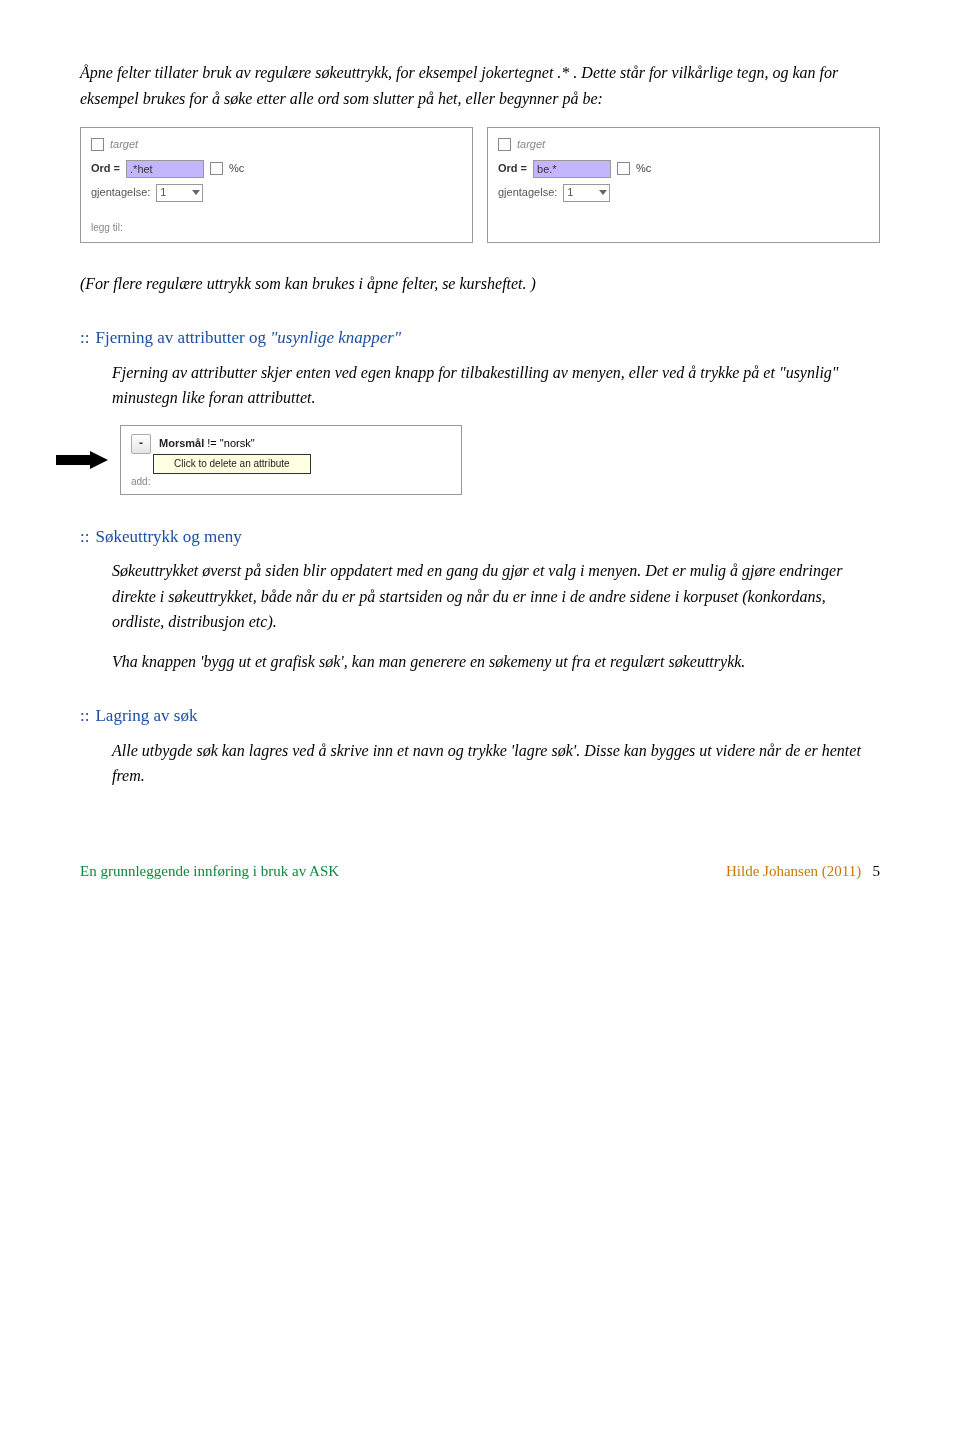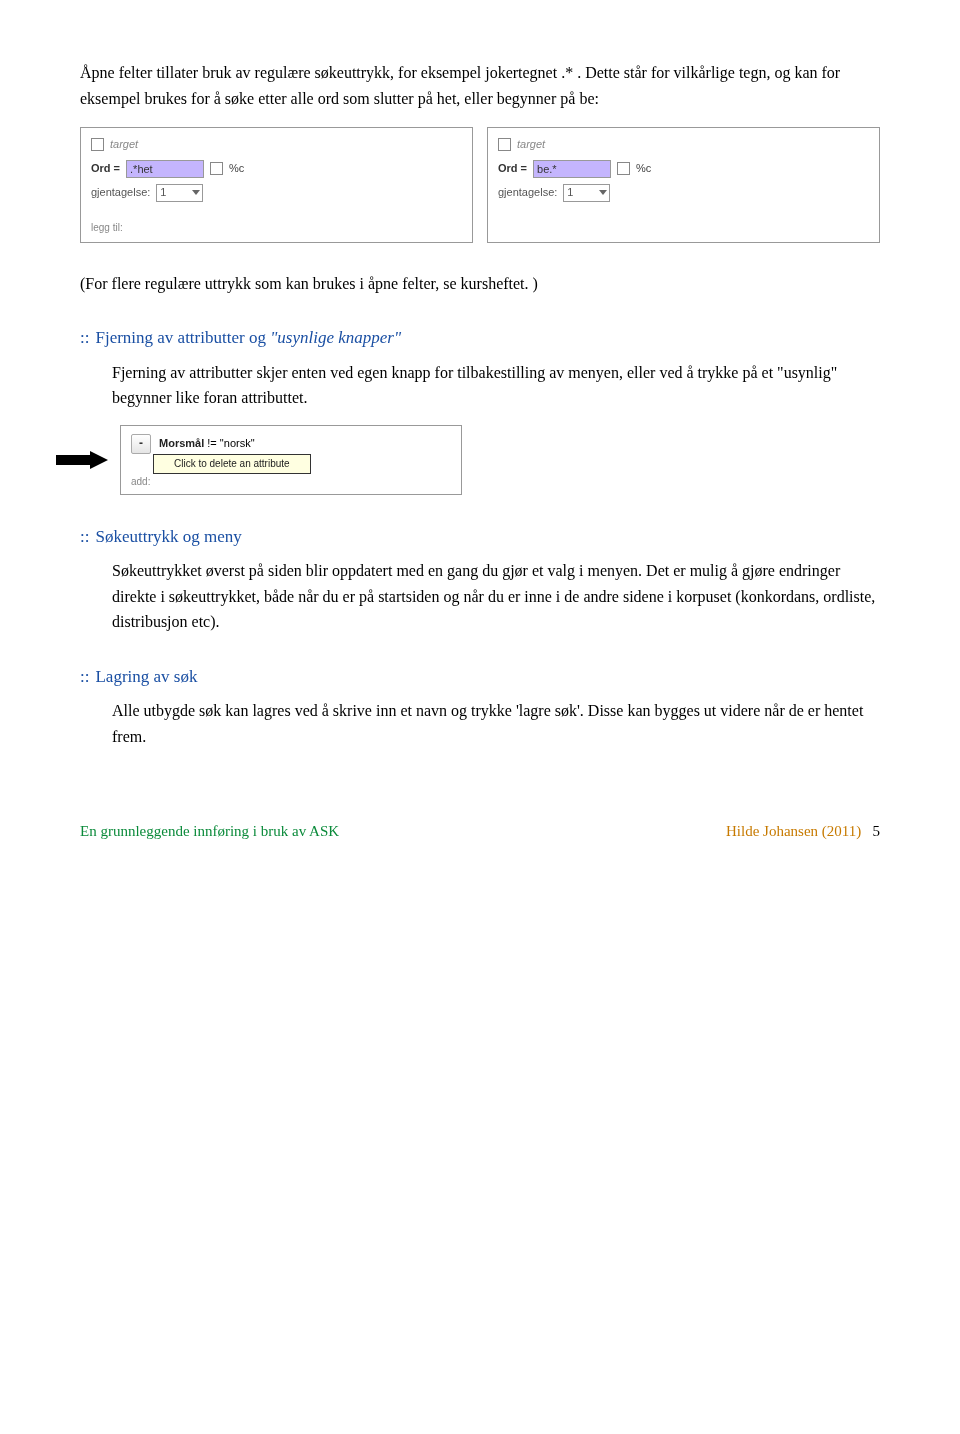--- a/index.html
+++ b/index.html
@@ -9,20 +9,21 @@
     background: #fff;
     margin: 0;
     padding: 60px 80px 40px 80px;
     width: 960px;
     box-sizing: border-box;
     line-height: 1.6;
   }
   .para {
     margin: 0 0 14px 0;
     text-align: left;
+    font-style: italic;
   }
   .panel-row {
     display: flex;
     gap: 14px;
     margin: 16px 0 28px 0;
   }
   .panel {
     border: 1px solid #999;
     background: #fff;
     flex: 1;
@@ -239,21 +240,21 @@
 
 <p class="para">(For flere regulære uttrykk som kan brukes i åpne felter, se kursheftet. )</p>
 
 <div class="heading-row">
   <span class="dcolon">::</span>
   <span>
     <span class="blue-title">Fjerning av attributter og </span><span class="ital">"usynlige knapper"</span>
   </span>
 </div>
 <div class="indent-block">
-  <p class="para">Fjerning av attributter skjer enten ved egen knapp for tilbakestilling av menyen, eller ved å trykke på et "usynlig" begynner like foran attributtet.</p>
+  <p class="para">Fjerning av attributter skjer enten ved egen knapp for tilbakestilling av menyen, eller ved å trykke på et "usynlig" minustegn like foran attributtet.</p>
 
   <div class="delete-panel-wrap" style="margin-left:-56px;">
     <svg class="arrow-svg" viewBox="0 0 52 18">
       <polygon points="0,4 34,4 34,0 52,9 34,18 34,14 0,14" fill="#000"></polygon>
     </svg>
     <div class="delete-panel">
       <div style="display:flex;align-items:center;gap:8px;">
         <span class="minus-btn">-</span>
         <span>
           <span class="morsmal">Morsmål</span>
@@ -267,20 +268,21 @@
   </div>
 
 </div>
 
 <div class="heading-row">
   <span class="dcolon">::</span>
   <span class="blue-title">Søkeuttrykk og meny</span>
 </div>
 <div class="indent-block">
   <p class="para">Søkeuttrykket øverst på siden blir oppdatert med en gang du gjør et valg i menyen. Det er mulig å gjøre endringer direkte i søkeuttrykket, både når du er på startsiden og når du er inne i de andre sidene i korpuset (konkordans, ordliste, distribusjon etc).</p>
+  <p class="para">Vha knappen 'bygg ut et grafisk søk', kan man generere en søkemeny ut fra et regulært søkeuttrykk.</p>
 </div>
 
 <div class="heading-row">
   <span class="dcolon">::</span>
   <span class="blue-title">Lagring av søk</span>
 </div>
 <div class="indent-block">
   <p class="para">Alle utbygde søk kan lagres ved å skrive inn et navn og trykke 'lagre søk'. Disse kan bygges ut videre når de er hentet frem.</p>
 </div>
 

